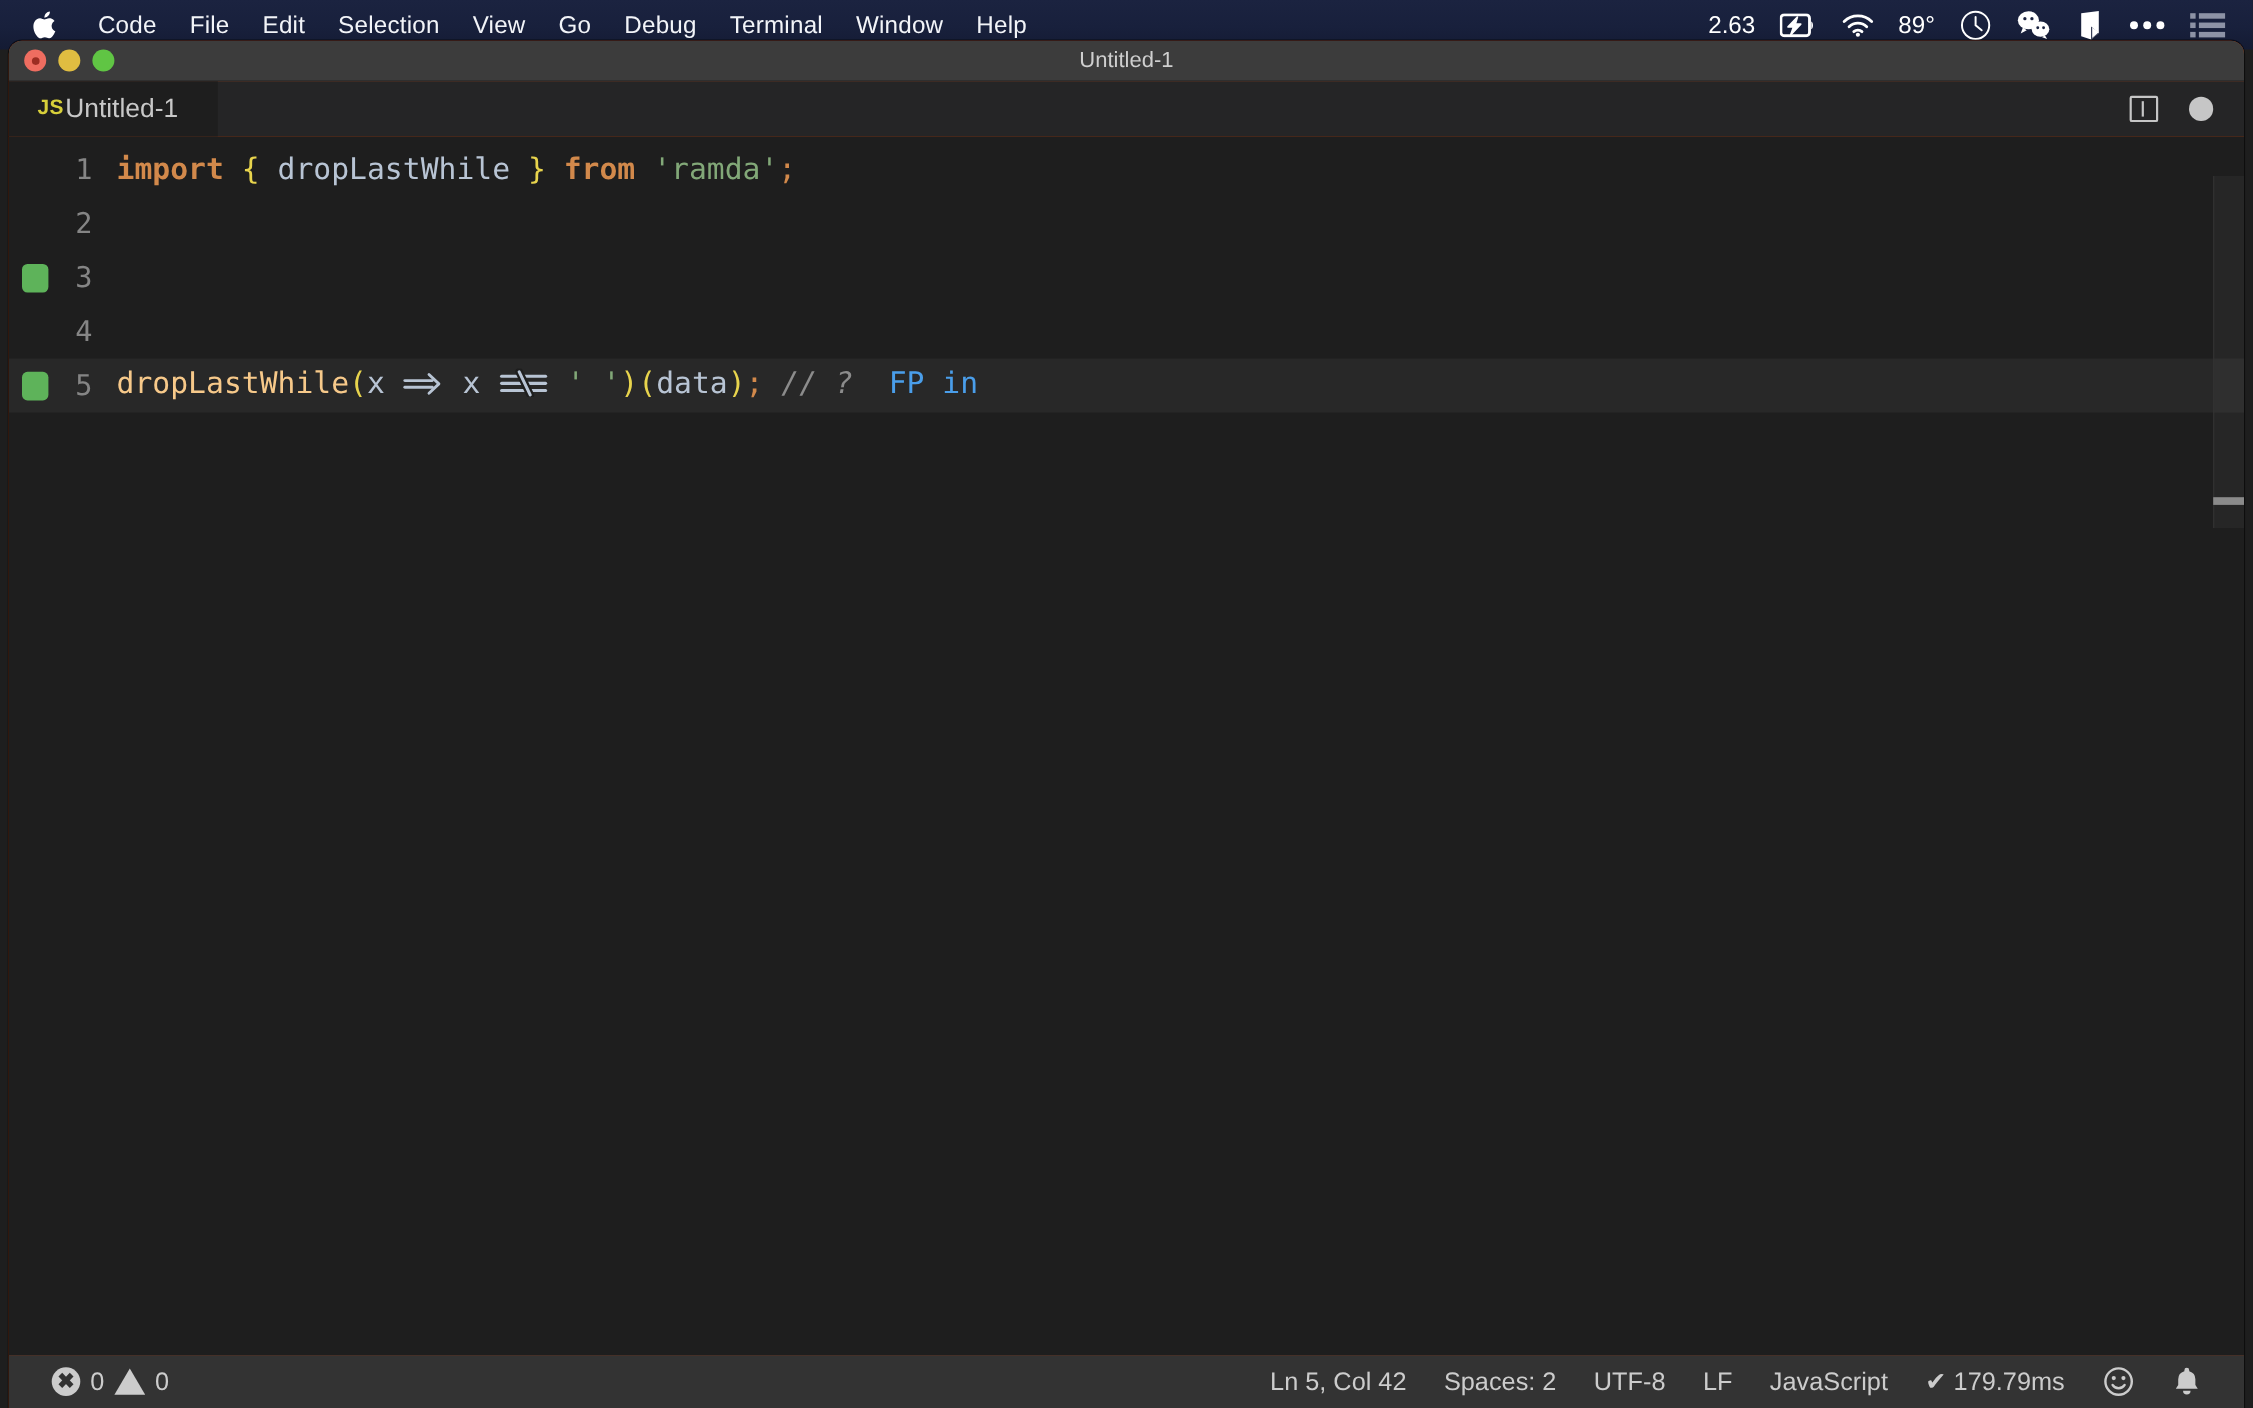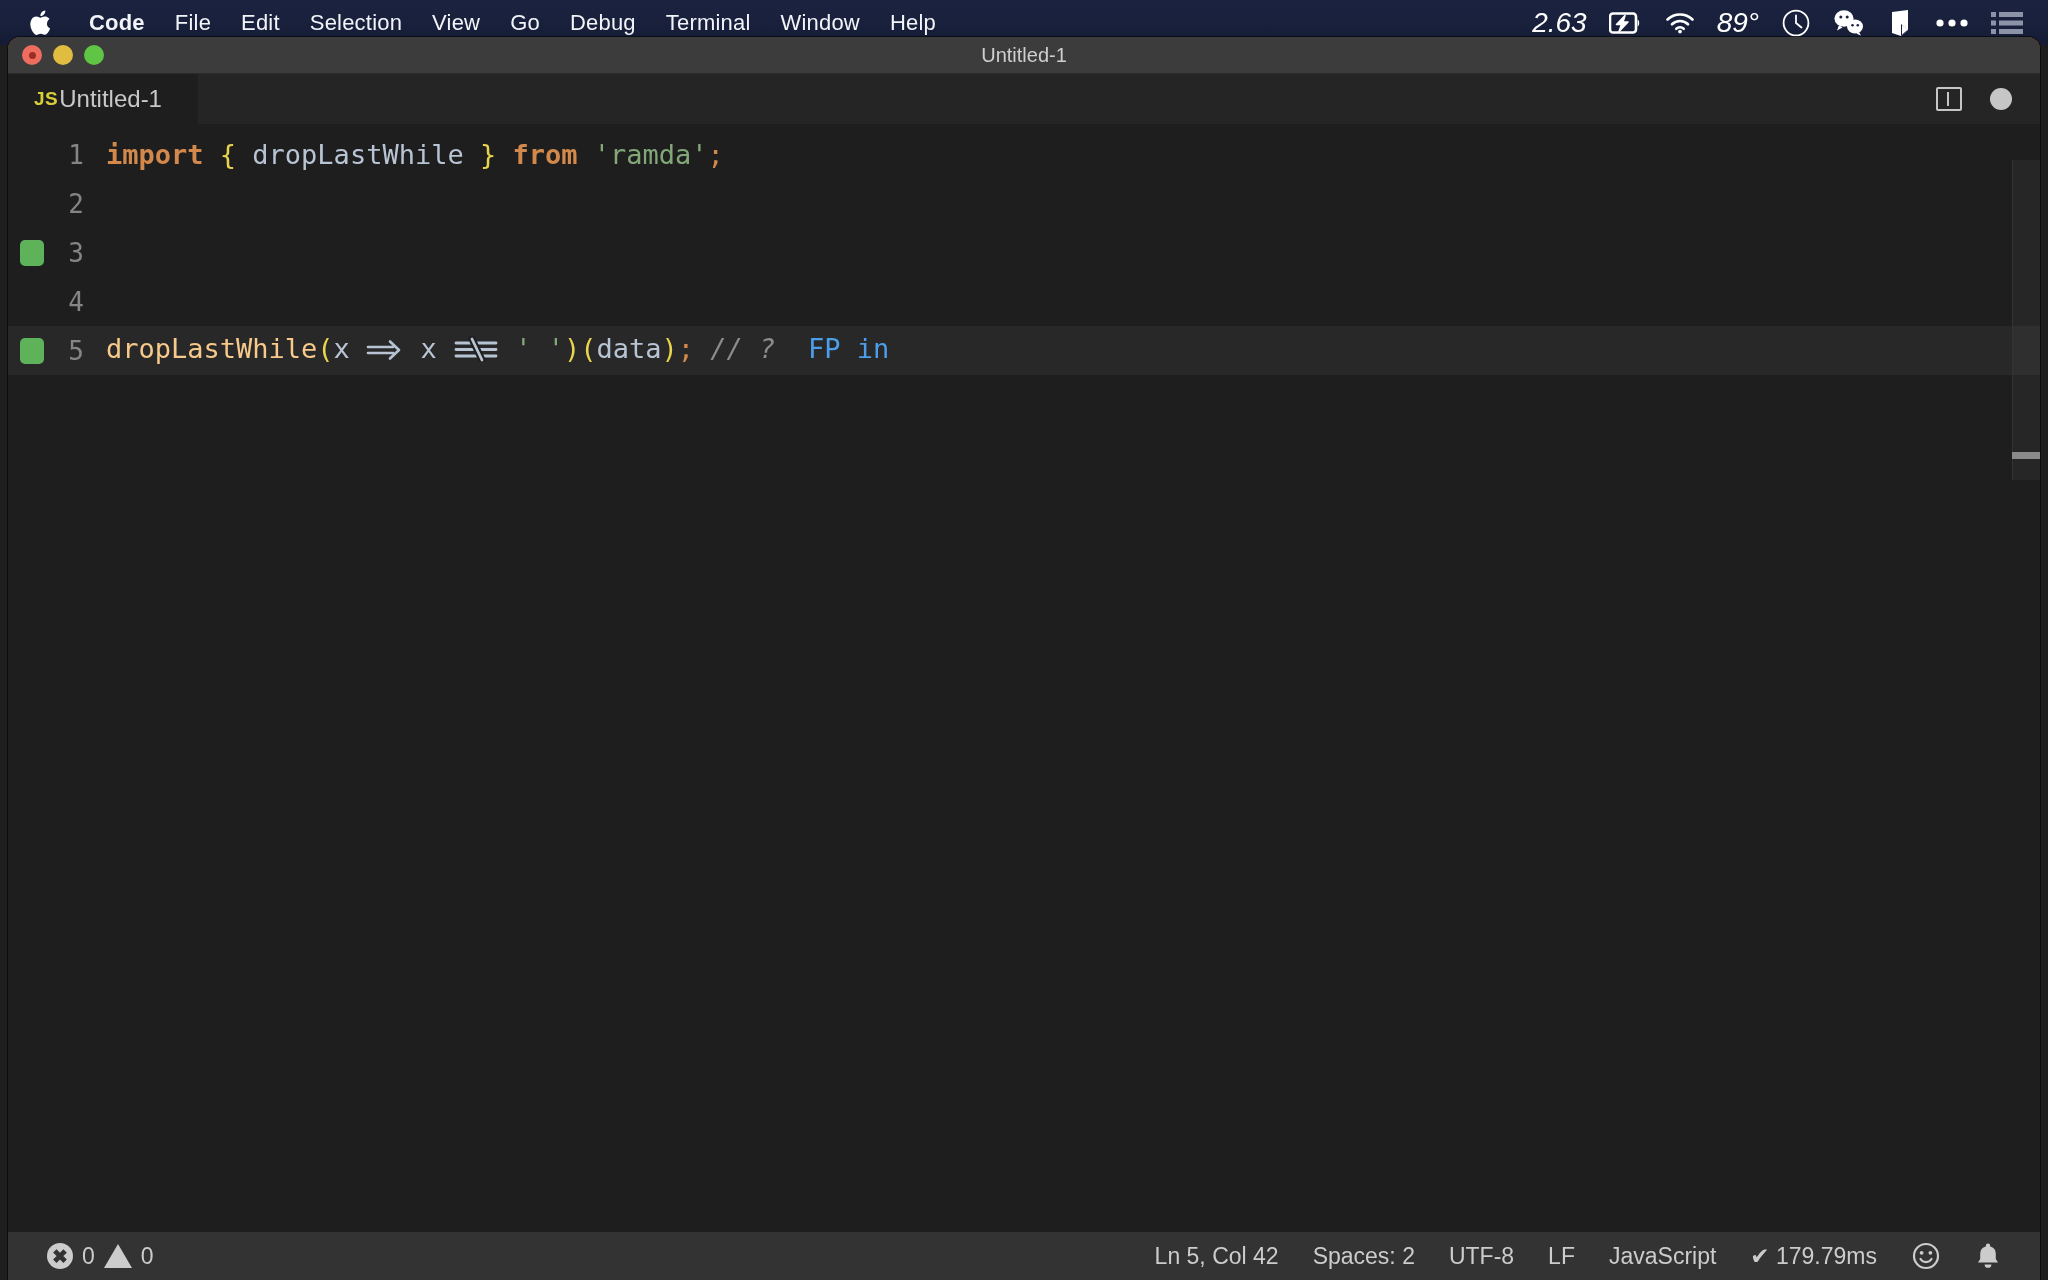--- a/index.html
+++ b/index.html
@@ -14,23 +14,23 @@
   .menubar{
     position:absolute; top:0; left:0; width:2048px; height:45px;
     background:linear-gradient(180deg,#1b2340 0%, #18203c 55%, #141b33 100%);
     display:flex; align-items:center;
     color:#ffffff;
   }
   .menubar-left{ display:flex; align-items:center; gap:0px; padding-left:24px; }
   .apple-logo{ width:34px; height:34px; display:flex; align-items:center; justify-content:center;
     font-size:28px; line-height:1; color:#fff; margin-right:16px; }
   .menu-item{ font-size:22px; padding:0 15px; color:#f2f4f8; white-space:nowrap; letter-spacing:.2px;}
-  .menu-item.bold{ font-weight:bold; }
+  .menu-item.bold{ font-weight:normal; }
   .menubar-right{ margin-left:auto; display:flex; align-items:center; gap:0; padding-right:14px; }
-  .mb-stat{ font-size:28px; color:#fff; padding:0 11px; white-space:nowrap;font-style:italic; }
+  .mb-stat{ font-size:22px; color:#fff; padding:0 11px; white-space:nowrap; }
   .mb-icon{ padding:0 11px; display:flex; align-items:center; justify-content:center; height:45px; }
 
   
   .window{
     position:absolute; left:8px; top:37px; width:2032px; height:1243px;
     background:#c2410c; border-radius:12px 12px 0 0; overflow:hidden;
     box-shadow:0 0 0 1px rgba(0,0,0,.55);
   }
   .titlebar{
     height:37px; background:#3c3c3c; position:relative;

